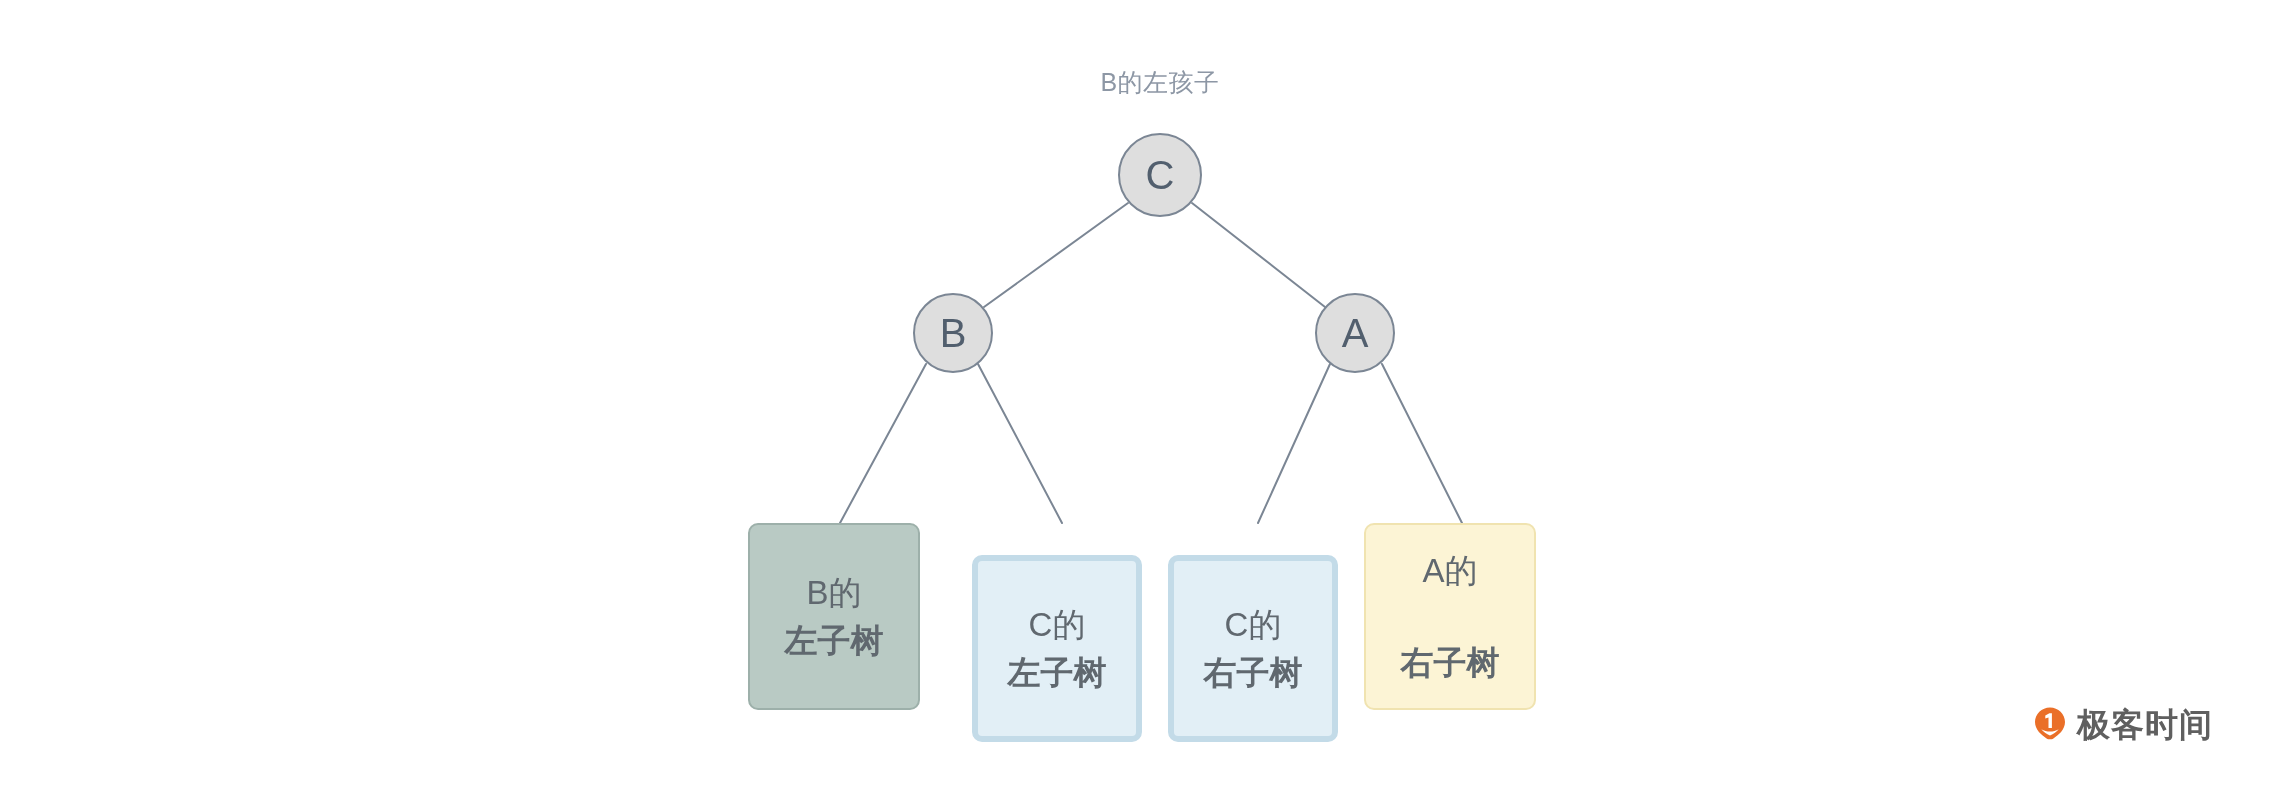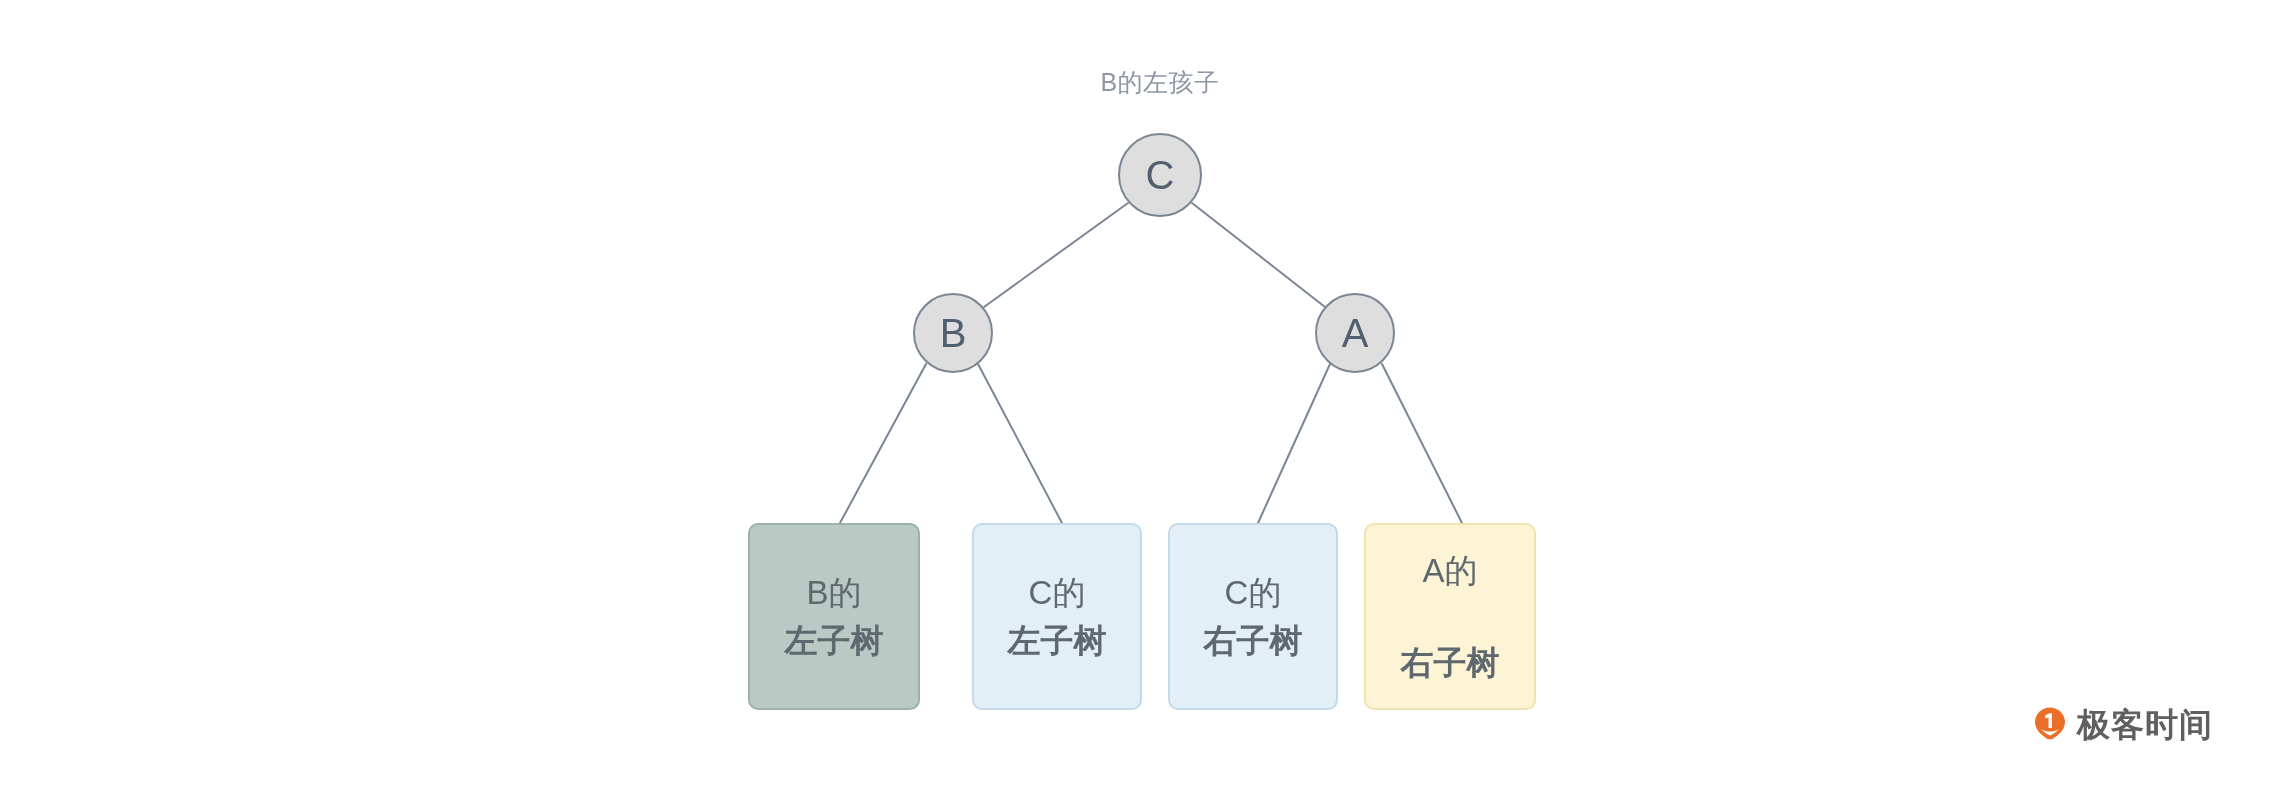--- a/index.html
+++ b/index.html
@@ -70,21 +70,22 @@
     text-align: center;
   }
   .subtree-box .line2 { display: block; font-weight: bold; }
 
   .box-sage {
     background: #b9cac4;
     border: 2px solid #9db0aa;
   }
   .box-blue {
     background: #e2eff6;
-    border: 2px solid #0f766e;
+    border: 6px solid #0f766e;
+    margin-top: 32px;
   }
   .box-yellow {
     background: #fcf4d5;
     border: 2px solid #14b8a6;
     gap: 44px;
   }
 
   #watermark {
     position: absolute;
     display: flex;

